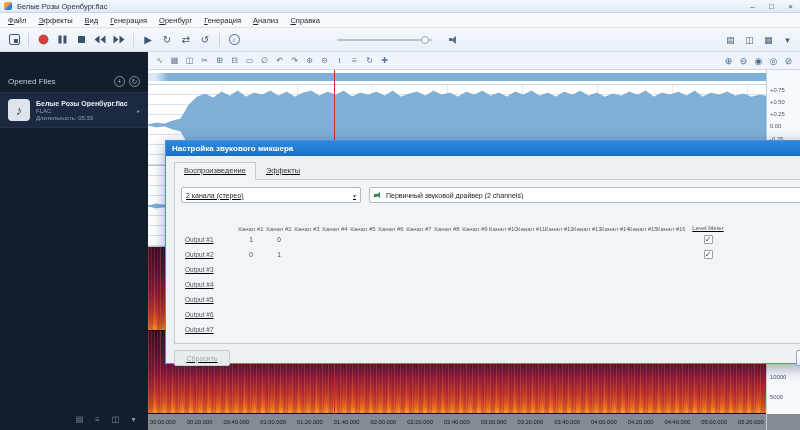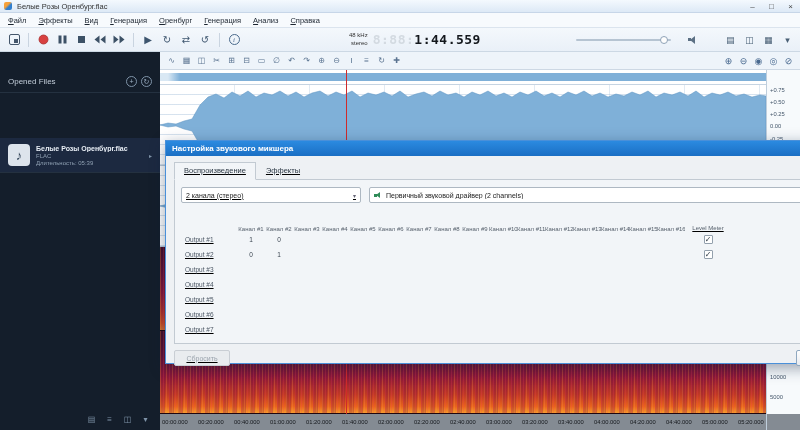--- a/index.html
+++ b/index.html
@@ -39,21 +39,21 @@
   .speaker { width:10px; height:9px; position:relative; margin-left:14px; }
   .speaker::before { content:''; position:absolute; left:0; top:3px; width:3px; height:3px; background:#5c7084; }
   .speaker::after { content:''; position:absolute; left:2px; top:0.5px; border-top:4px solid transparent; border-bottom:4px solid transparent; border-right:5px solid #5c7084; }
   .tb-right { margin-left:auto; display:flex; gap:6px; }
   .tb-right .ti { font-size:9px; color:#4a6075; }
 
   
   .content { display:flex; height:378px; }
 
   
-  .sidebar { width:160px; background:#141e2b; color:#cfd8e2; display:flex; flex-direction:column; flex-shrink:0;gap:45px; }
+  .sidebar { width:148px; background:#141e2b; color:#cfd8e2; display:flex; flex-direction:column; flex-shrink:0; }
   .sb-head { display:flex; align-items:center; padding:6px 8px 5px 8px; margin-top:18px; border-bottom:1px solid #243140; }
   .sb-title { font-size:8px; color:#c2cdd9; }
   .sb-actions { margin-left:auto; display:flex; gap:4px; }
   .sb-round { width:11px; height:11px; border:1px solid #7f93a8; border-radius:50%; font-size:7px; color:#9fb2c6; display:flex; align-items:center; justify-content:center; }
   .file-item { display:flex; align-items:center; gap:6px; padding:6px 8px; background:#1c2940; border-bottom:1px solid #243140; }
   .f-icon { width:22px; height:22px; background:#dde4ec; border-radius:4px; color:#37495c; font-size:13px; display:flex; align-items:center; justify-content:center; flex-shrink:0; }
   .f-text { display:flex; flex-direction:column; gap:1px; min-width:0; }
   .f-name { font-size:7px; font-weight:bold; color:#e8eef5; white-space:nowrap; overflow:hidden; }
   .f-sub { font-size:6px; color:#8fa0b2; }
   .f-ind { margin-left:auto; font-size:6px; color:#7f93a8; display:flex; gap:2px; align-items:center; }
@@ -186,29 +186,20 @@
     </span>
     <span class="tb-sep"></span>
     <span class="repeat-host">
       
     <span class="tb-btn glyph-btn">▶</span><span class="tb-btn glyph-btn">↻</span><span class="tb-btn glyph-btn">⇄</span><span class="tb-btn glyph-btn">↺</span></span>
     <span class="tb-sep"></span>
     <span class="tb-btn">
         <span class="info-circle">i</span>
       </span>
 
-    <div class="time-block">
-      <div class="rate">
-        <div>48 kHz</div>
-        <div>stereo</div>
-      </div>
-      <div class="time-display">
-        <span class="time-ghost">8:88:</span><span class="time-main">1:44.559</span>
-      </div>
-    </div>
 
     <div class="vol">
       <div class="vol-track"></div>
       <div class="vol-knob"></div>
     </div>
     <span class="speaker"></span>
 
     <div class="tb-right">
 
     <span class="ti">▤</span>

